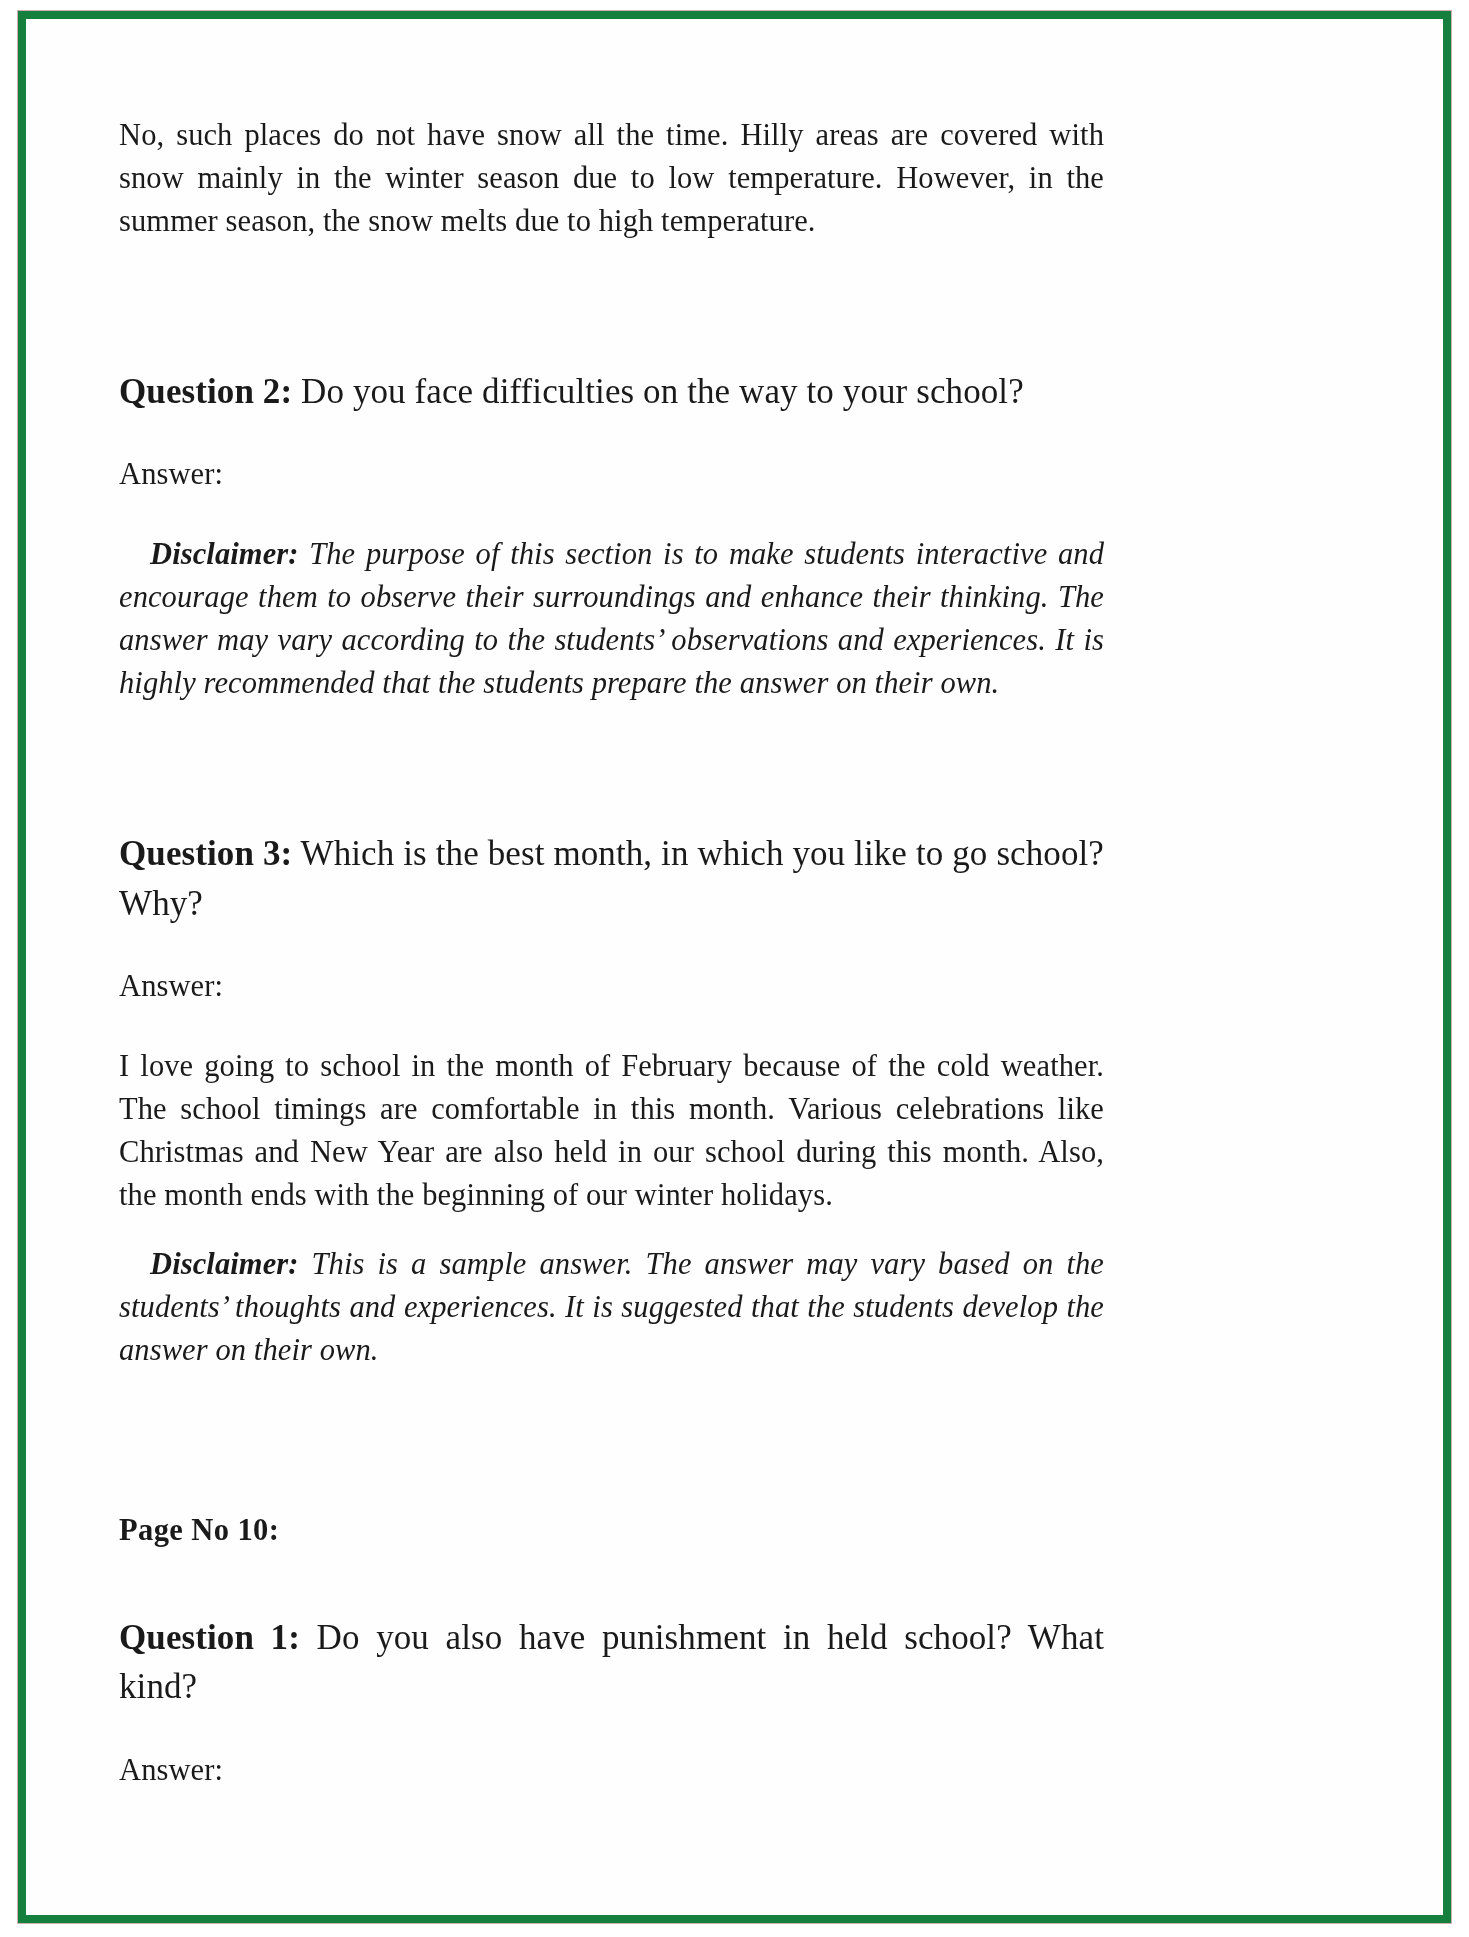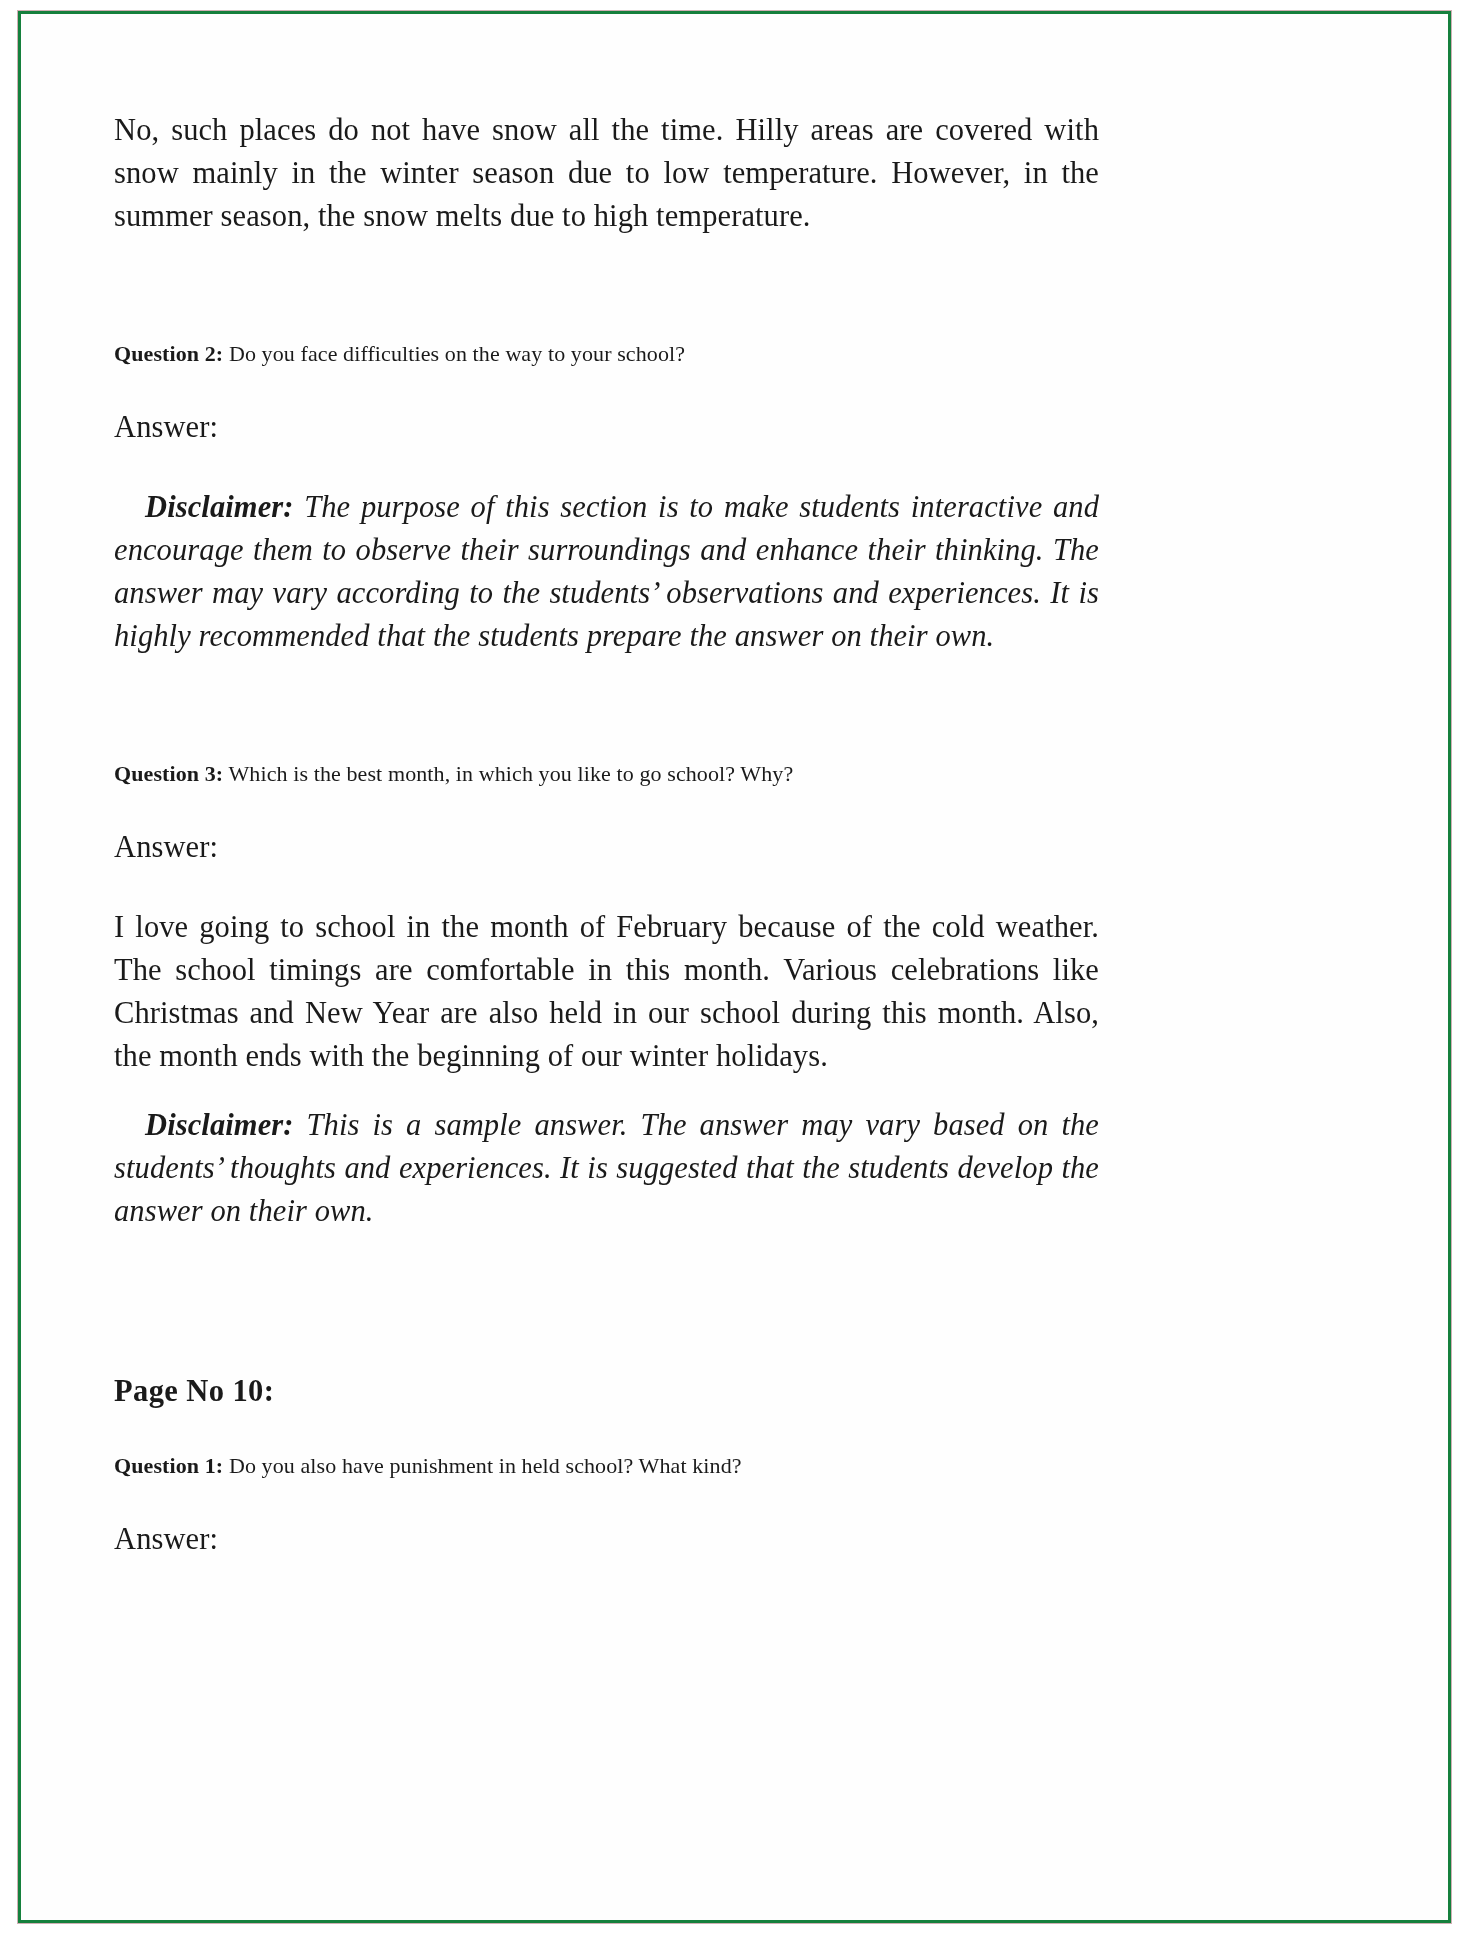--- a/index.html
+++ b/index.html
@@ -22,21 +22,21 @@
     background: #ffffff;
     box-sizing: border-box;
   }
 
   .frame-outer {
     position: absolute;
     left: 18px;
     top: 11px;
     right: 18px;
     bottom: 14px;
-    border: 3px solid #15803d;
+    border: 8px solid #15803d;
     box-sizing: border-box;
     background: #0f766e;
     box-shadow: 0 0 0 1px rgba(120,25,40,.35);
   }
   .frame-inner {
     position: absolute;
     left: 6px;
     top: 6px;
     right: 6px;
     bottom: 6px;
@@ -71,21 +71,21 @@
   p {
     margin: 0;
     font-size: 30.5px;
     line-height: 1.41;
     text-align: justify;
     text-justify: inter-word;
     letter-spacing: .1px;
   }
 
   .para        { margin-bottom: 0; }
-  .q-line      { font-size: 22px; line-height: 1.41; text-align: justify; }
+  .q-line      { font-size: 35px; line-height: 1.41; text-align: justify; margin-top: 24px; }
   .q-label     { font-weight: bold; }
   .answer-lbl  { font-weight: normal; font-size: 30.5px; line-height: 1.41; }
   .disc        { font-style: italic; }
   .disc-label  { font-weight: bold; font-style: italic; margin-left: 31px; }
   .page-head   { text-align: left; font-weight: bold; font-size: 30.5px; letter-spacing: .4px; }
   .sp-md { height: 37px; }
   .sp-sm { height: 26px; }
   .sp-xxl{ height: 100px; }
 </style>
 </head>

